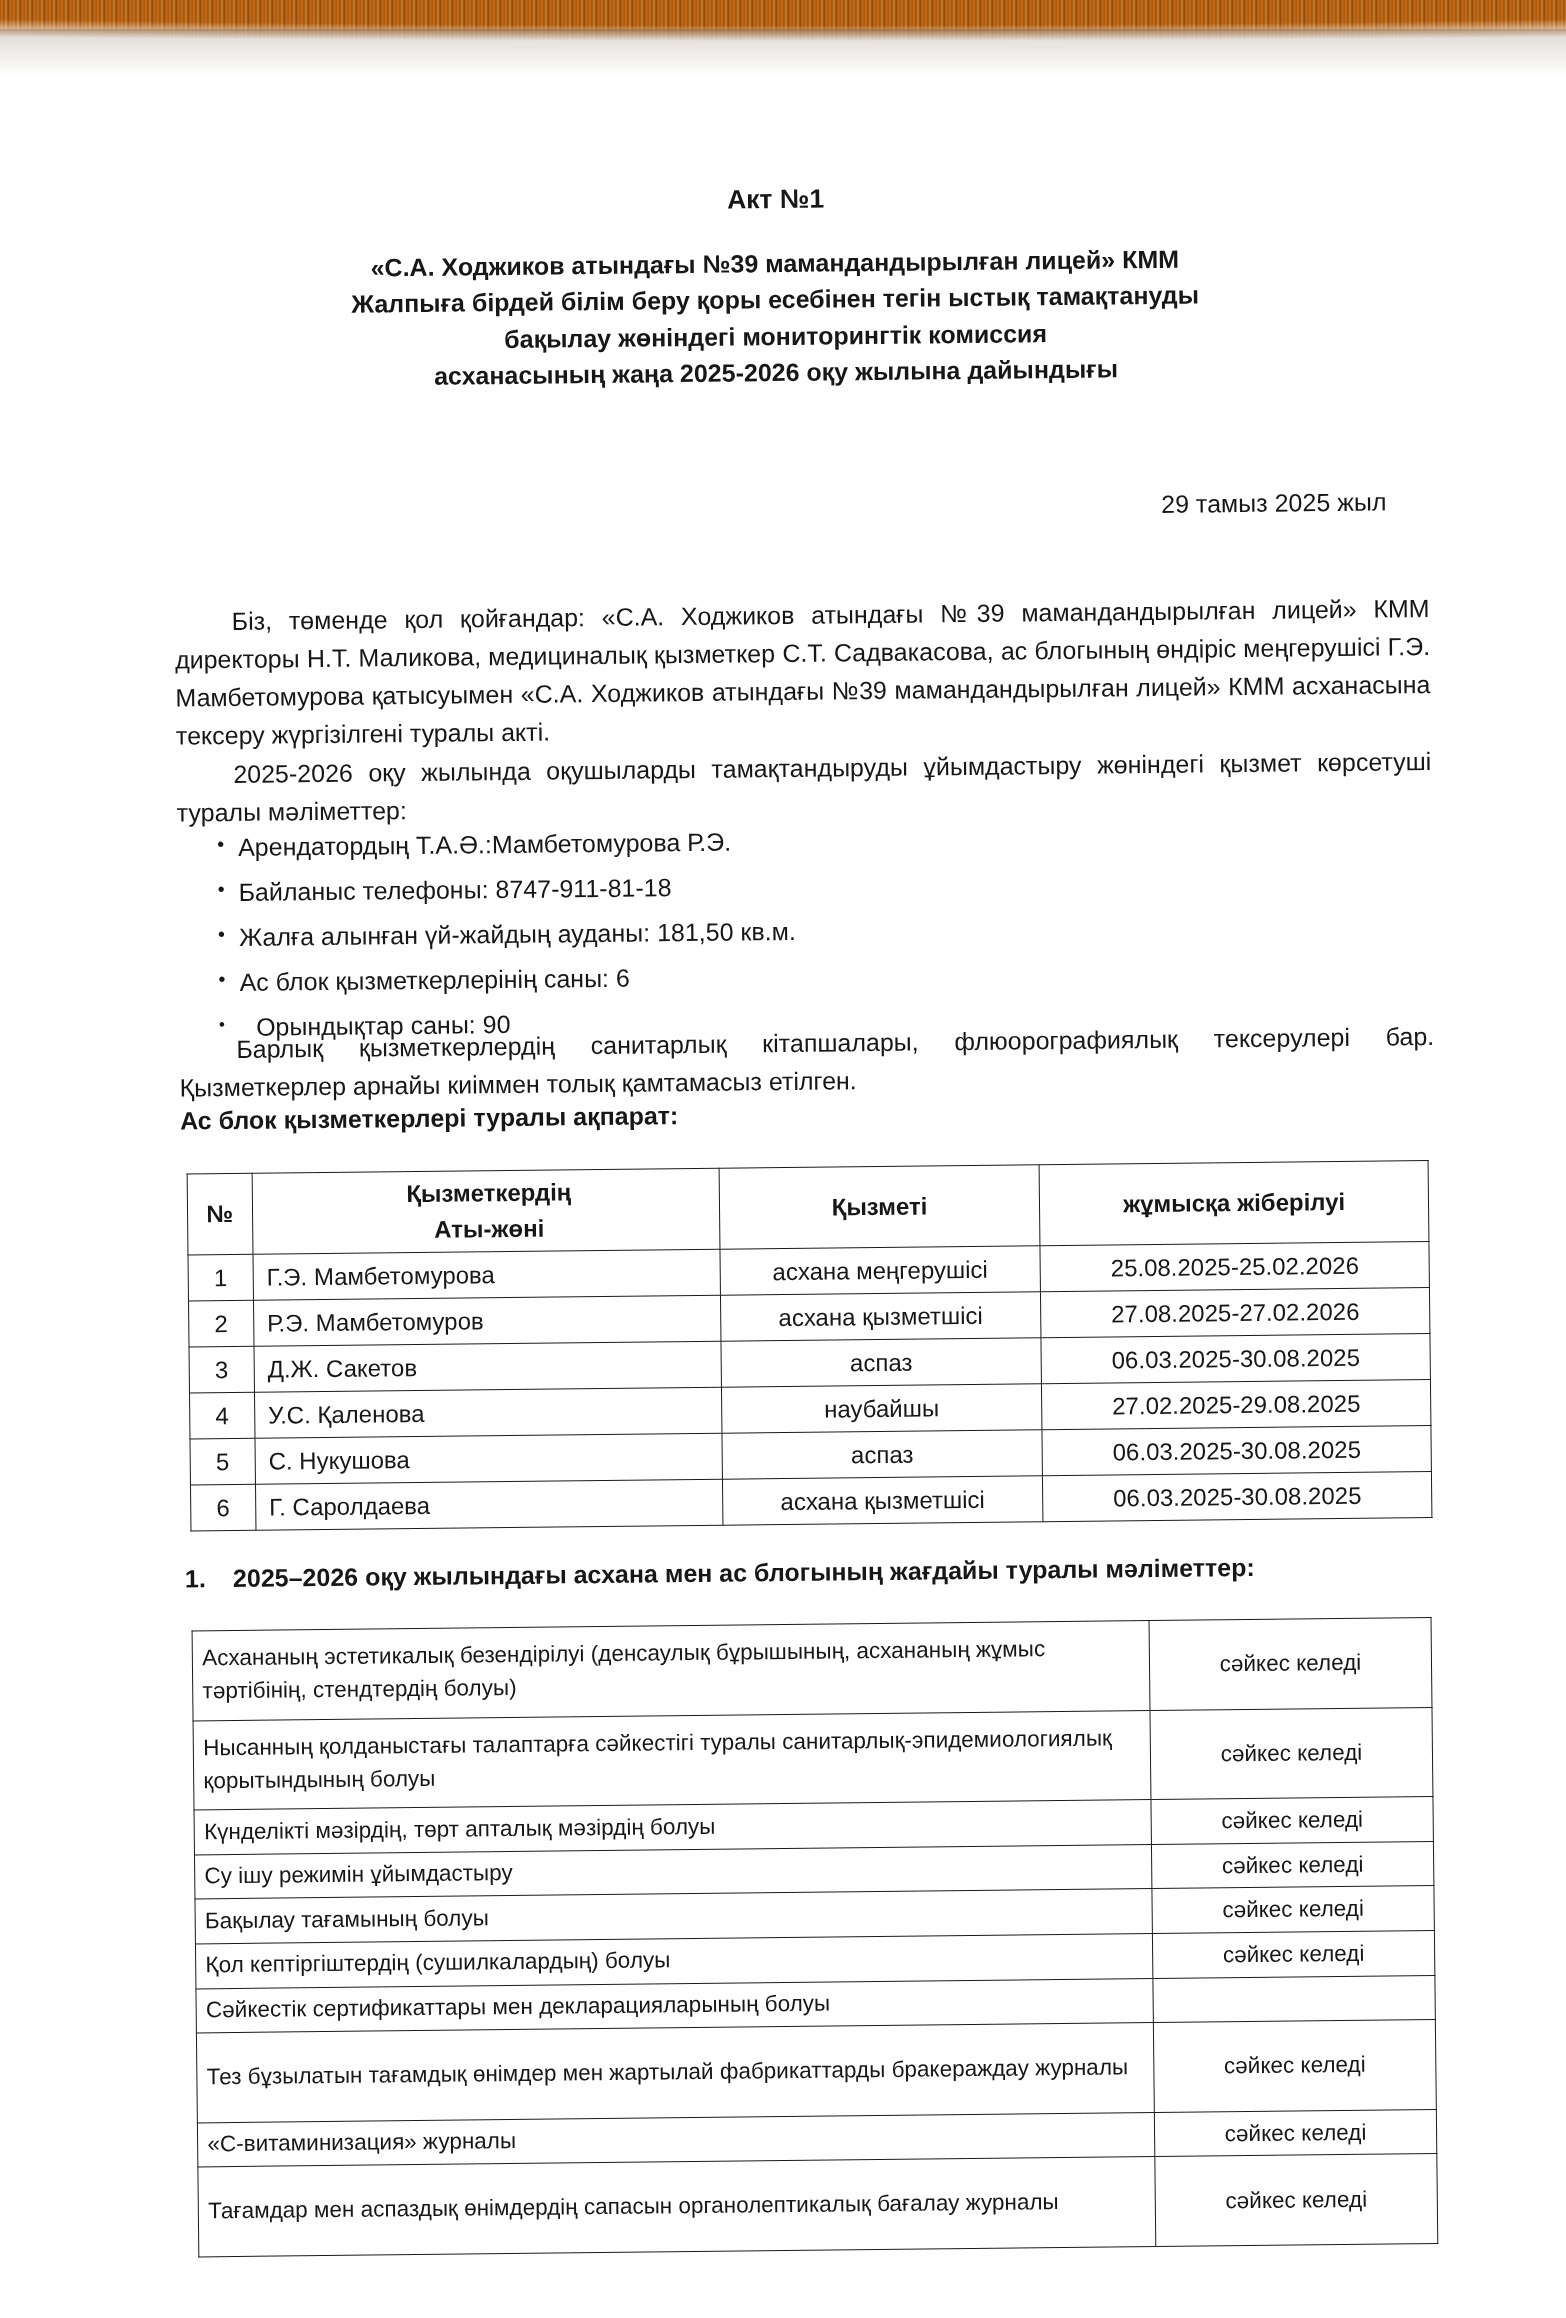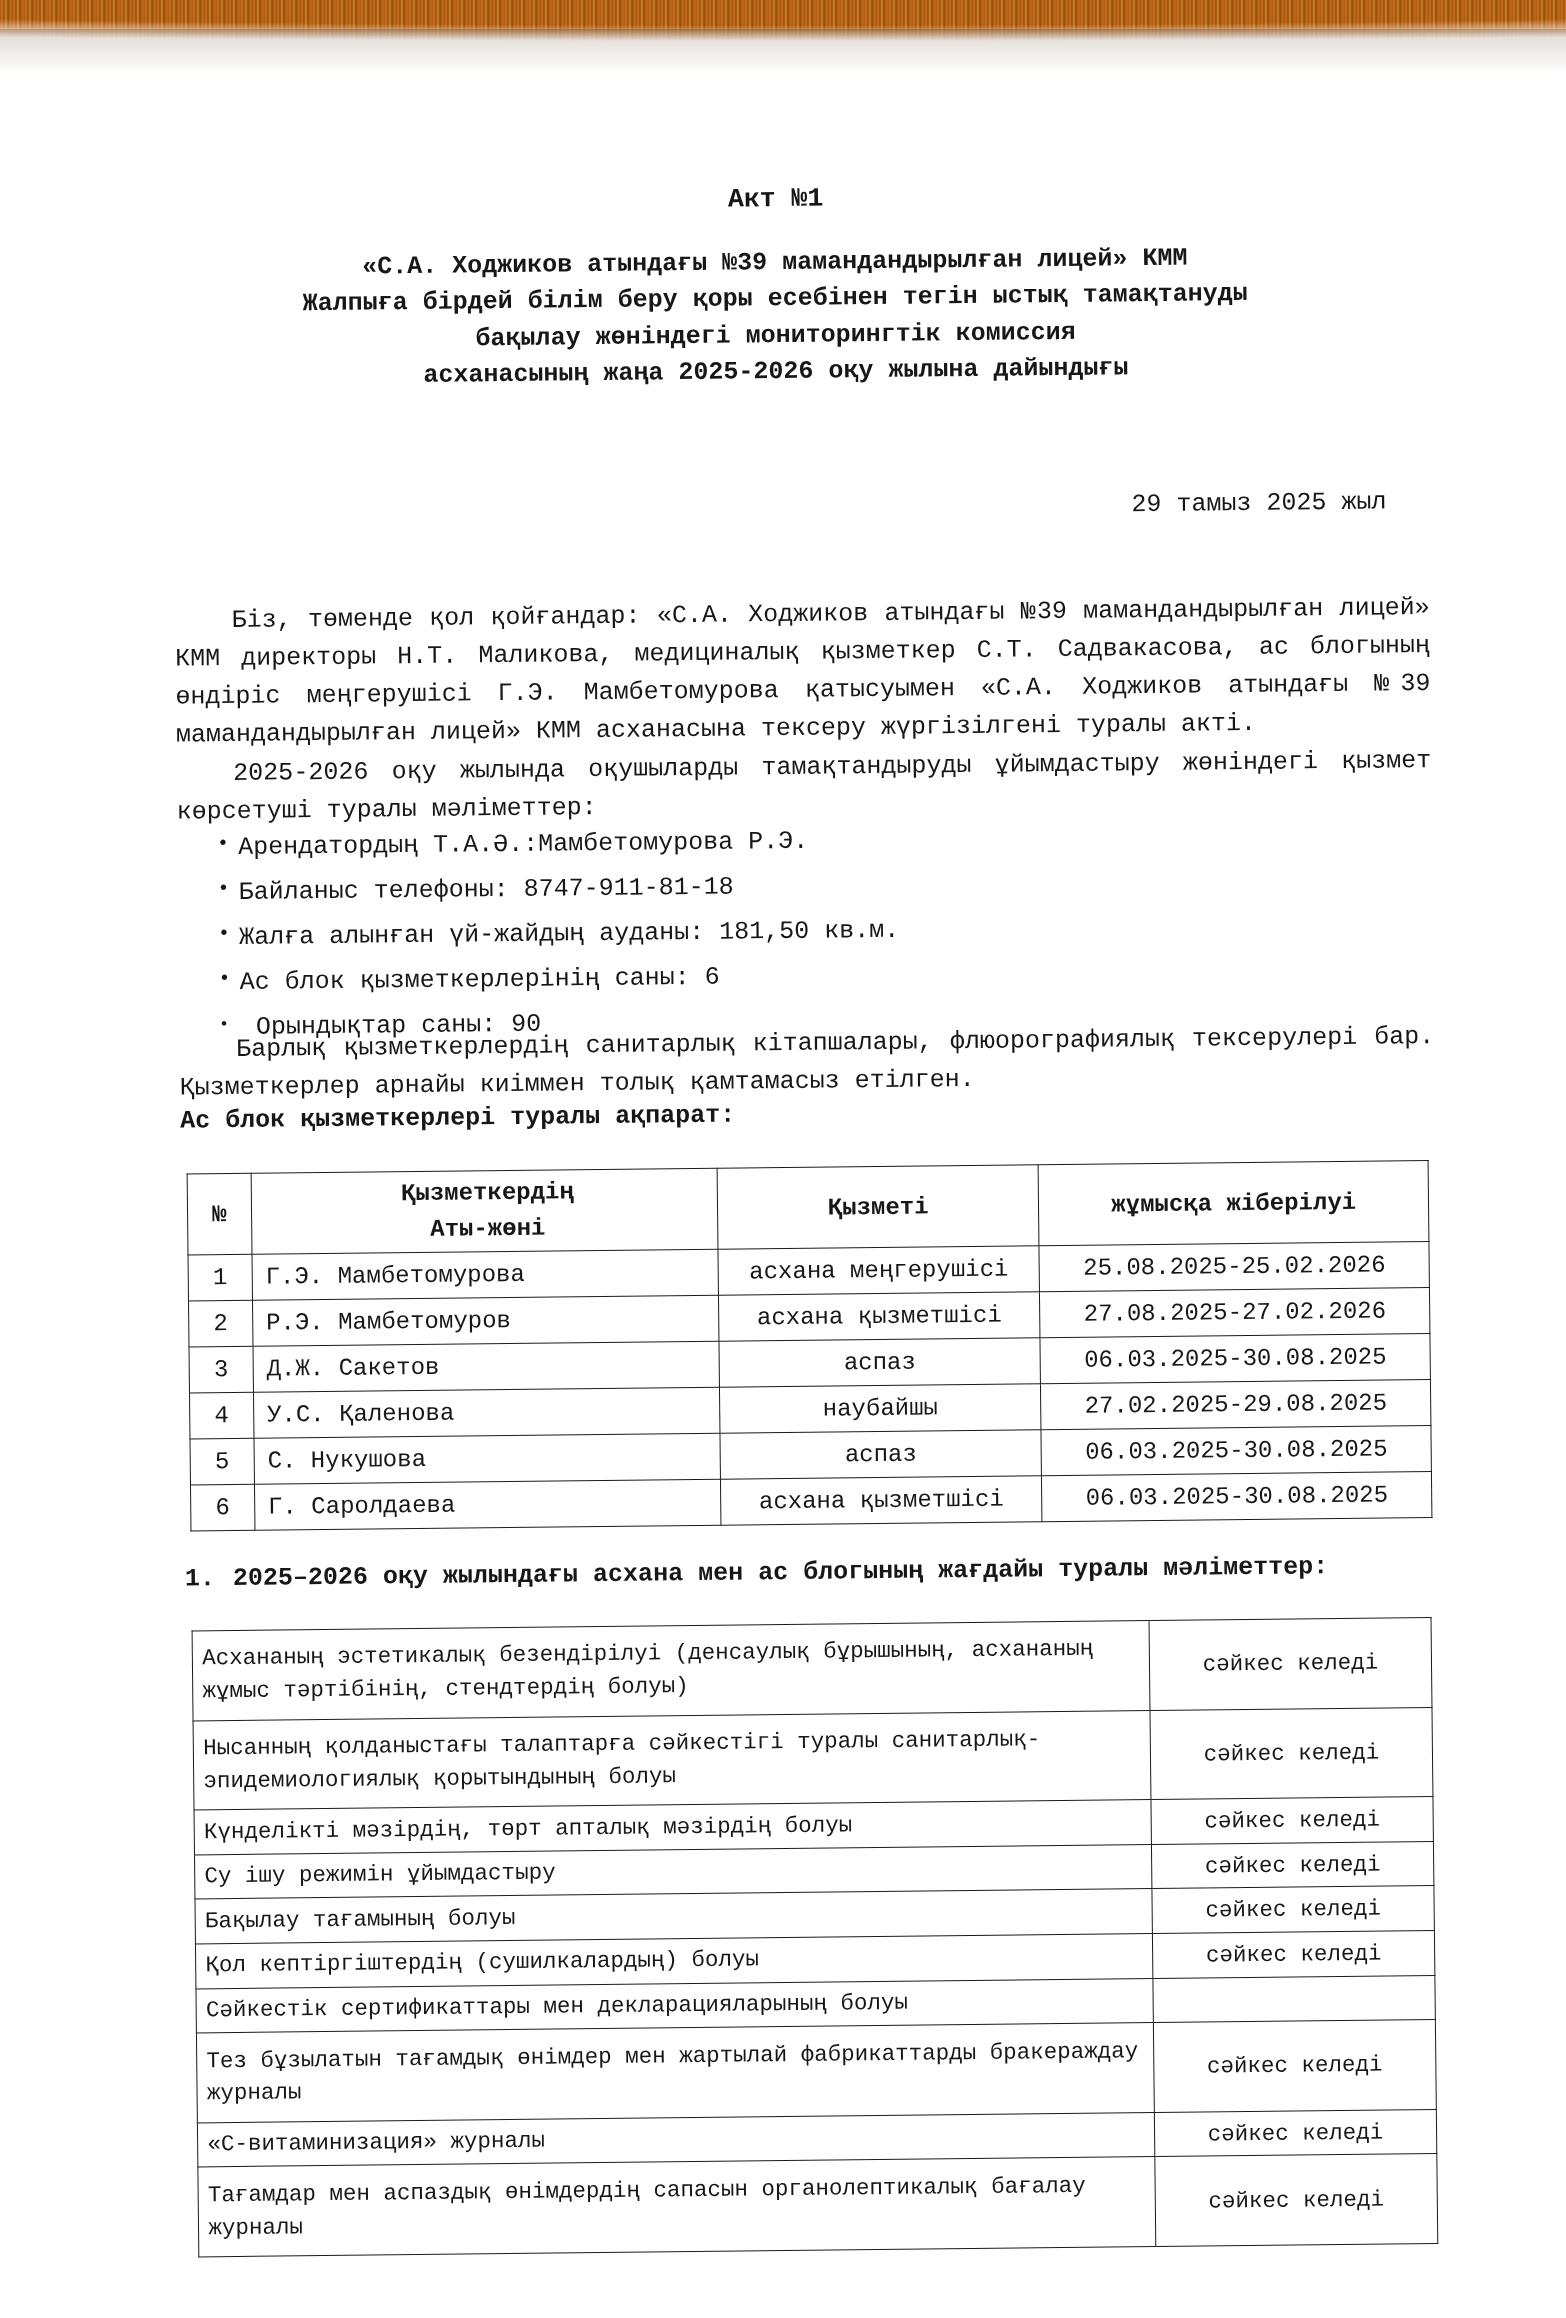--- a/index.html
+++ b/index.html
@@ -7,21 +7,21 @@
     margin: 0;
     padding: 0;
     background: #ffffff;
   }
   .page {
     position: relative;
     width: 1567px;
     height: 2319px;
     background: #ffffff;
     overflow: hidden;
-    font-family: Liberation Mono, monospace;
+    font-family: Liberation Sans, sans-serif;
     color: #171717;
   }
 
   
   .desk-edge {
     position: absolute;
     top: 0; left: 0;
     width: 1567px;
     height: 41px;
     background:

